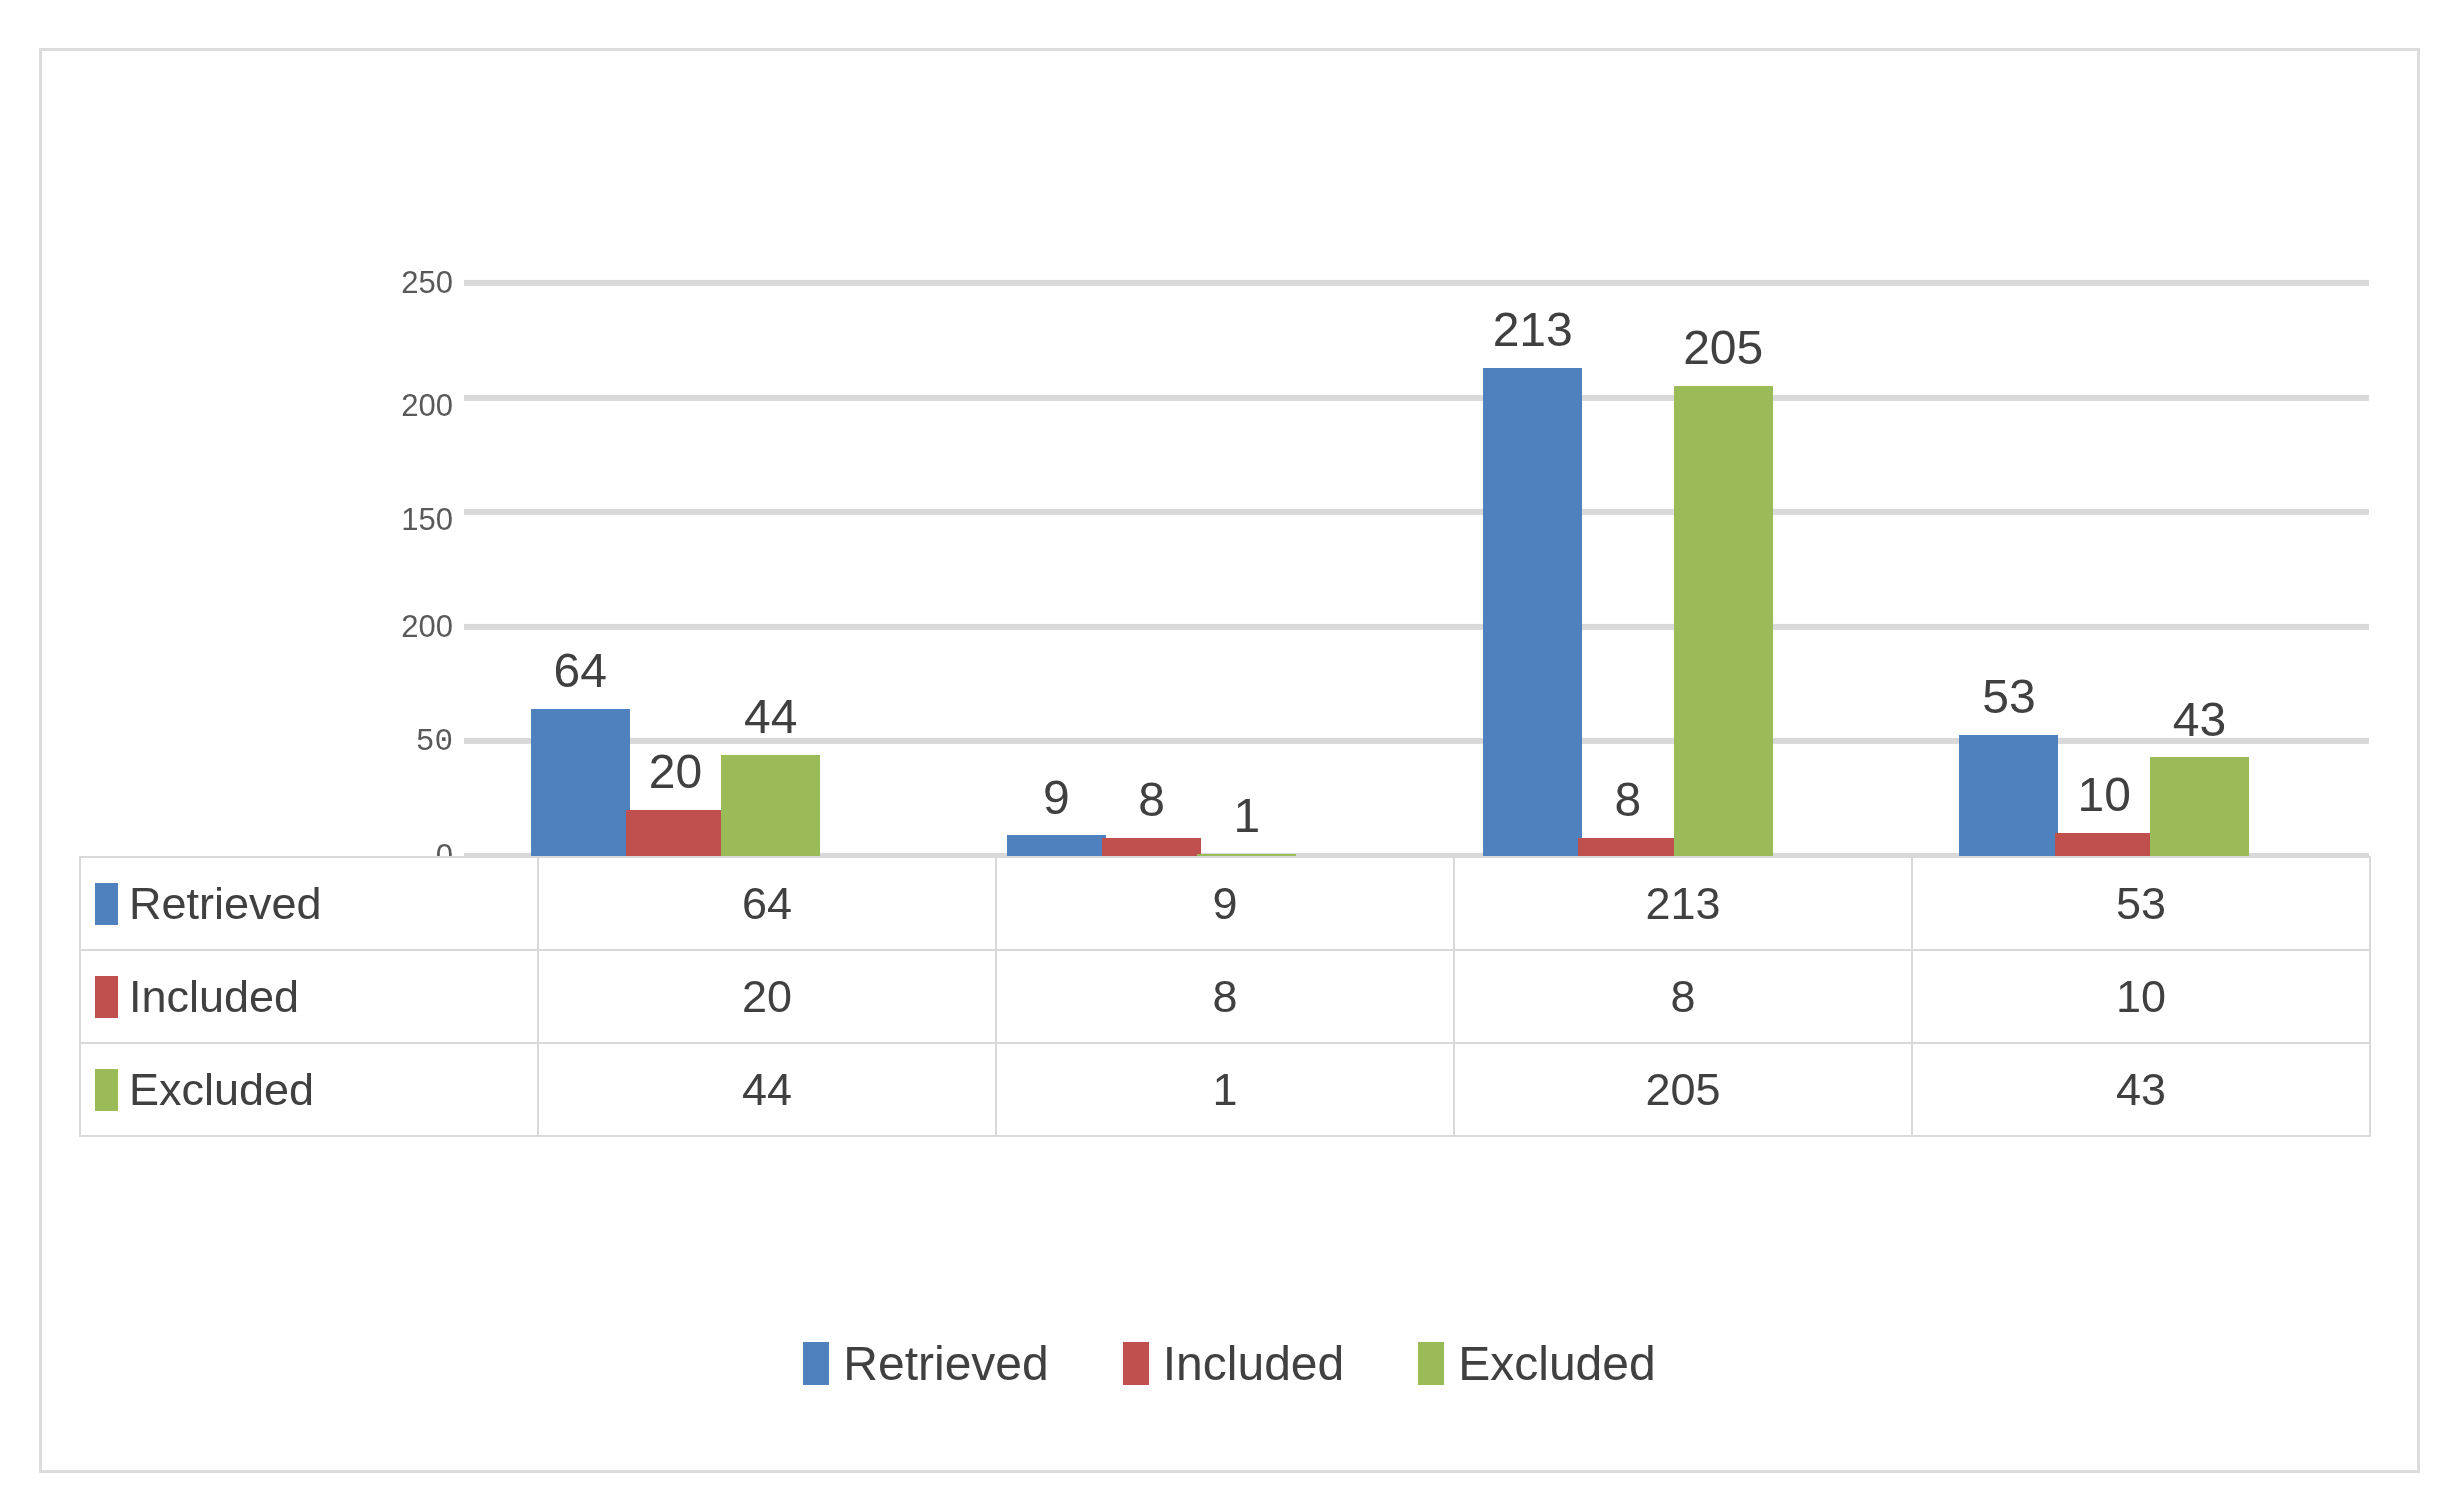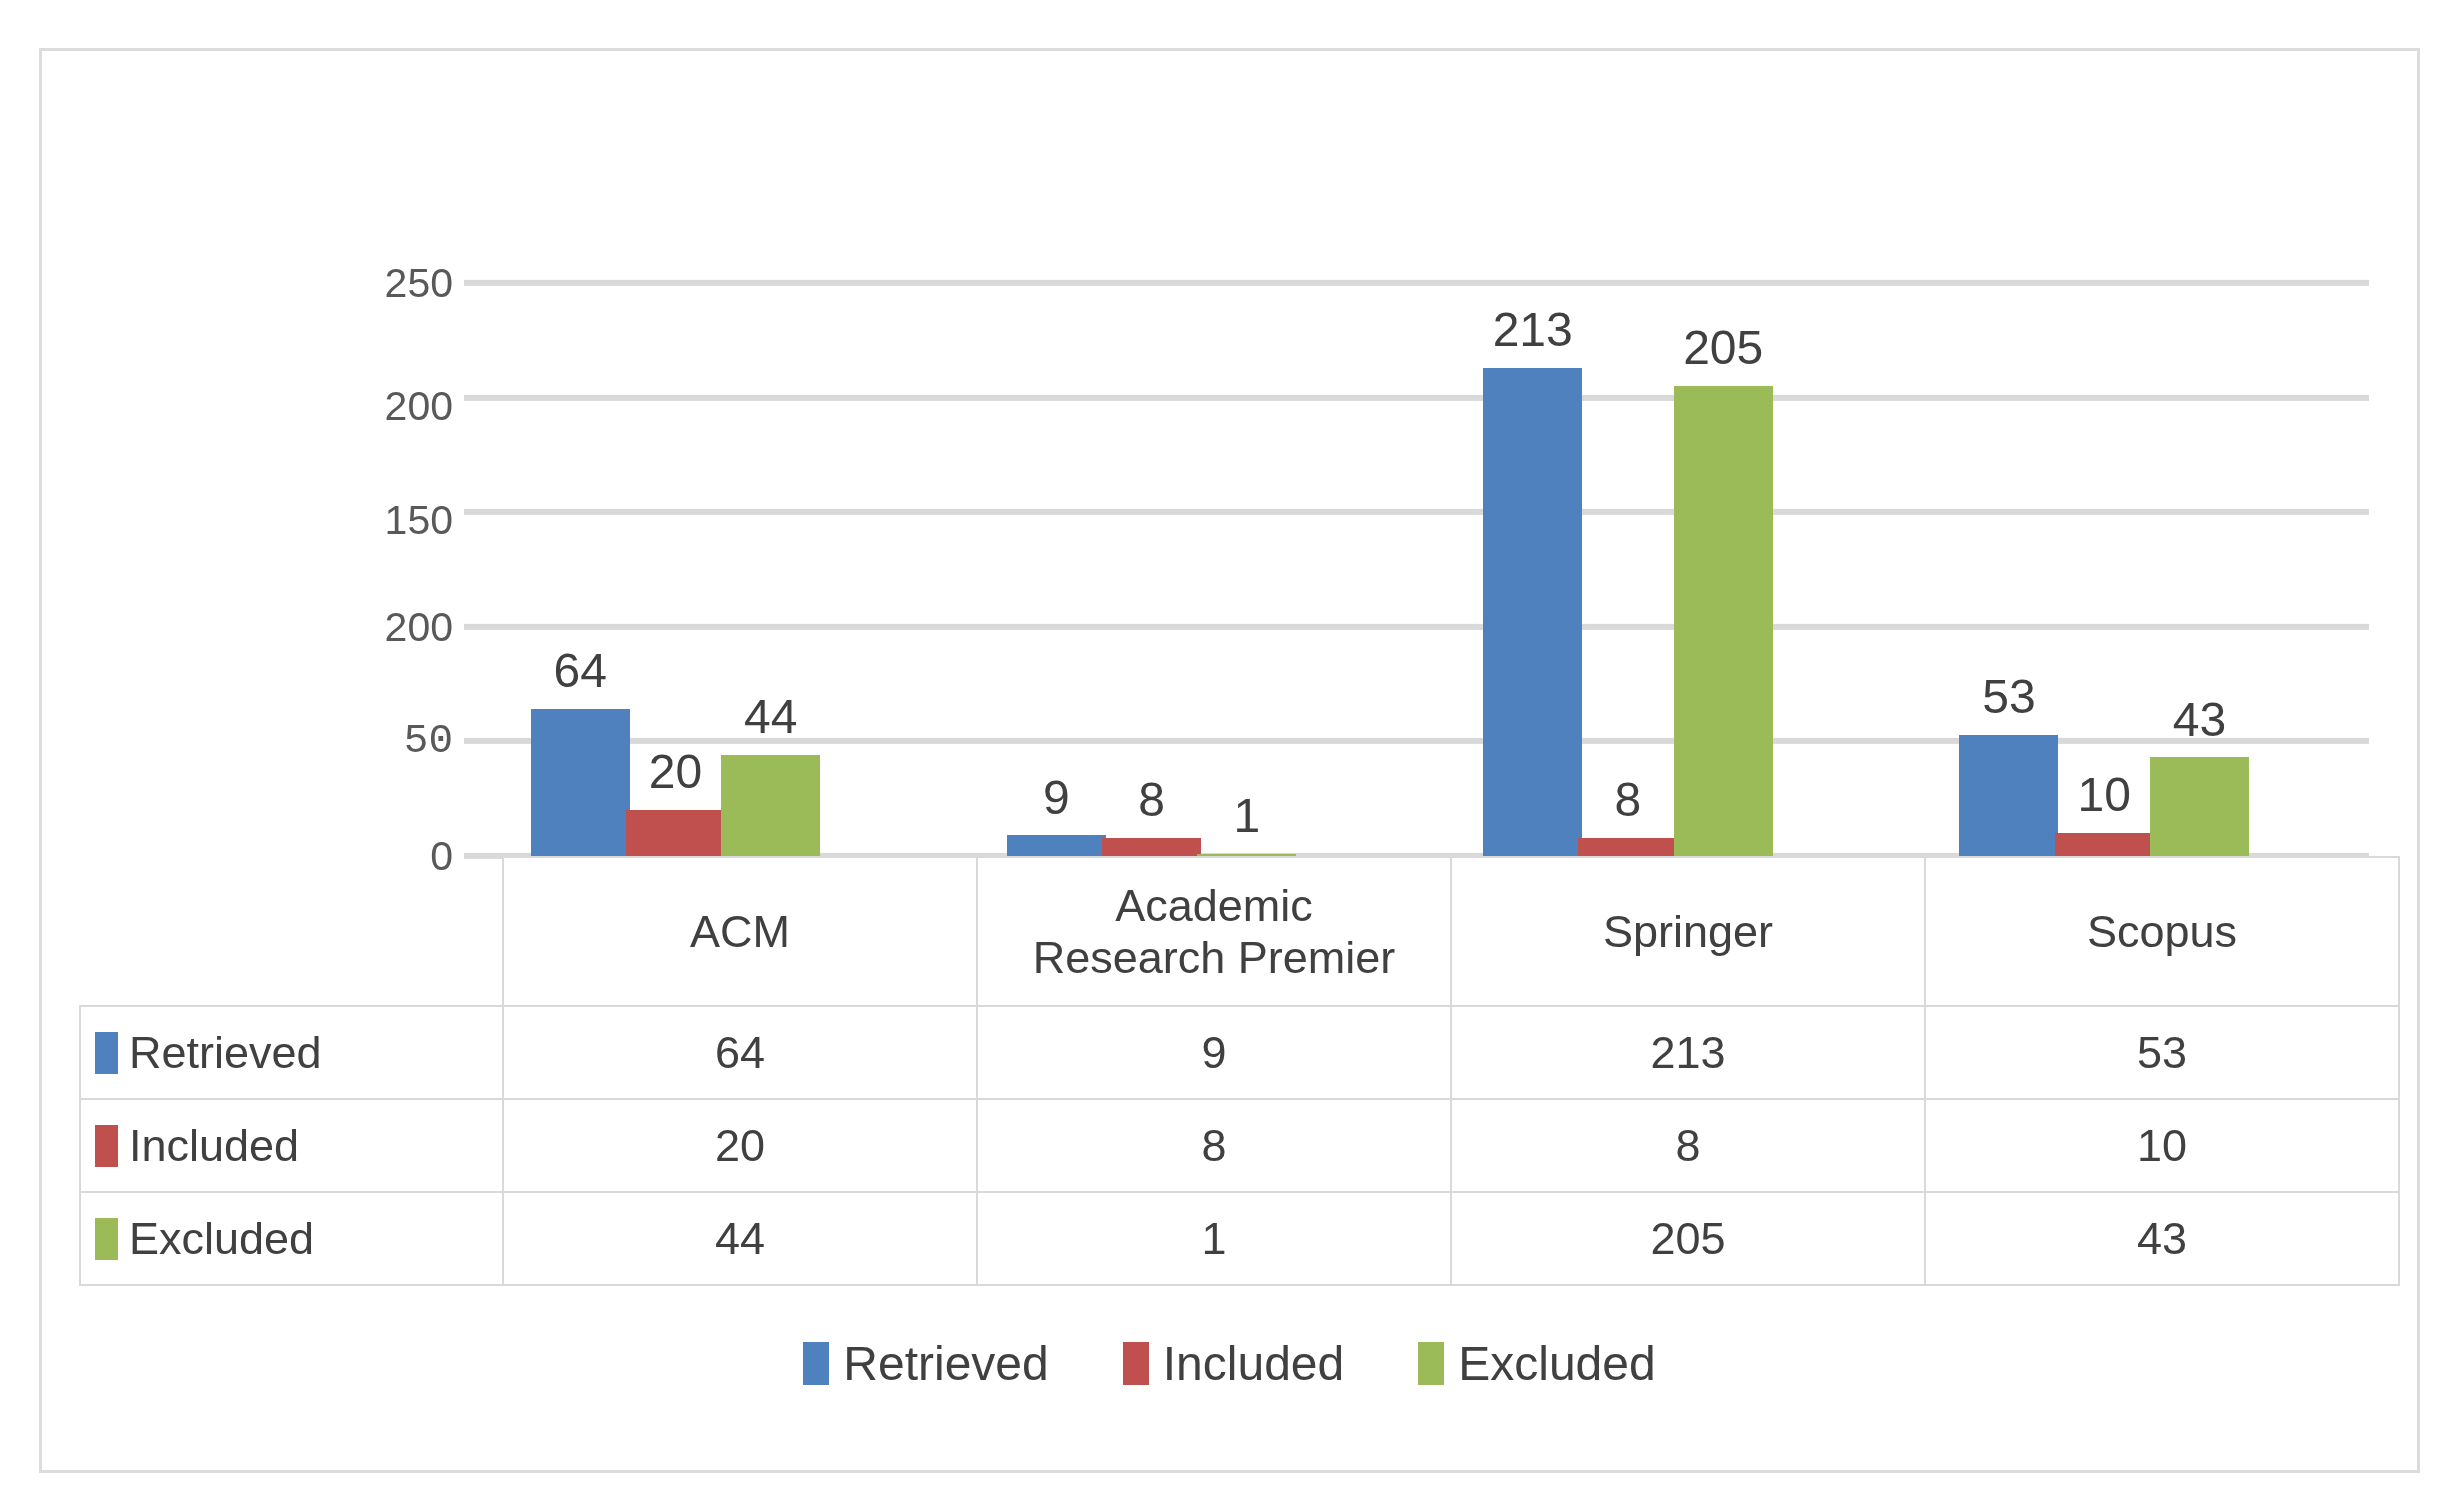--- a/index.html
+++ b/index.html
@@ -48,21 +48,21 @@
     width: 1905px;
     height: 573px;
   }
 
   
   .y-tick {
     position: absolute;
     right: 1916px;        
     width: 194px;
     text-align: right;
-    font-size: 41px;
+    font-size: 31px;
     color: #595959;
     transform: translateY(-50%);
     white-space: nowrap;
   }
 
   
   .gridline {
     position: absolute;
     left: 0;
     width: 100%;
@@ -252,27 +252,20 @@
           <div class="bar-slot" style="left: calc(54%); width: 99px; height: 573px;">
             <div class="bar-rect" style="height: 99px; background: rgb(155, 187, 89);"></div>
             <div class="bar-label" style="bottom: 109px;">43</div>
           </div>
         </div>
       </div>
   </div>
 
   <table id="data-table">
     <tbody id="data-table-body">
-        <tr class="hdr-row">
-          <td class="corner-cell" style="width: 422px;"></td>
-          <td style="width: 472px;">ACM</td>
-          <td style="width: 472px;">Academic<br>Research Premier</td>
-          <td style="width: 472px;">Springer</td>
-          <td style="width: 472px;">Scopus</td>
-        </tr>
         <tr class="body-row">
           <td class="series-cell"><span class="swatch" style="background: rgb(78, 129, 189);"></span>Retrieved</td>
           <td>64</td>
           <td>9</td>
           <td>213</td>
           <td>53</td>
         </tr>
         <tr class="body-row">
           <td class="series-cell"><span class="swatch" style="background: rgb(192, 80, 77);"></span>Included</td>
           <td>20</td>

